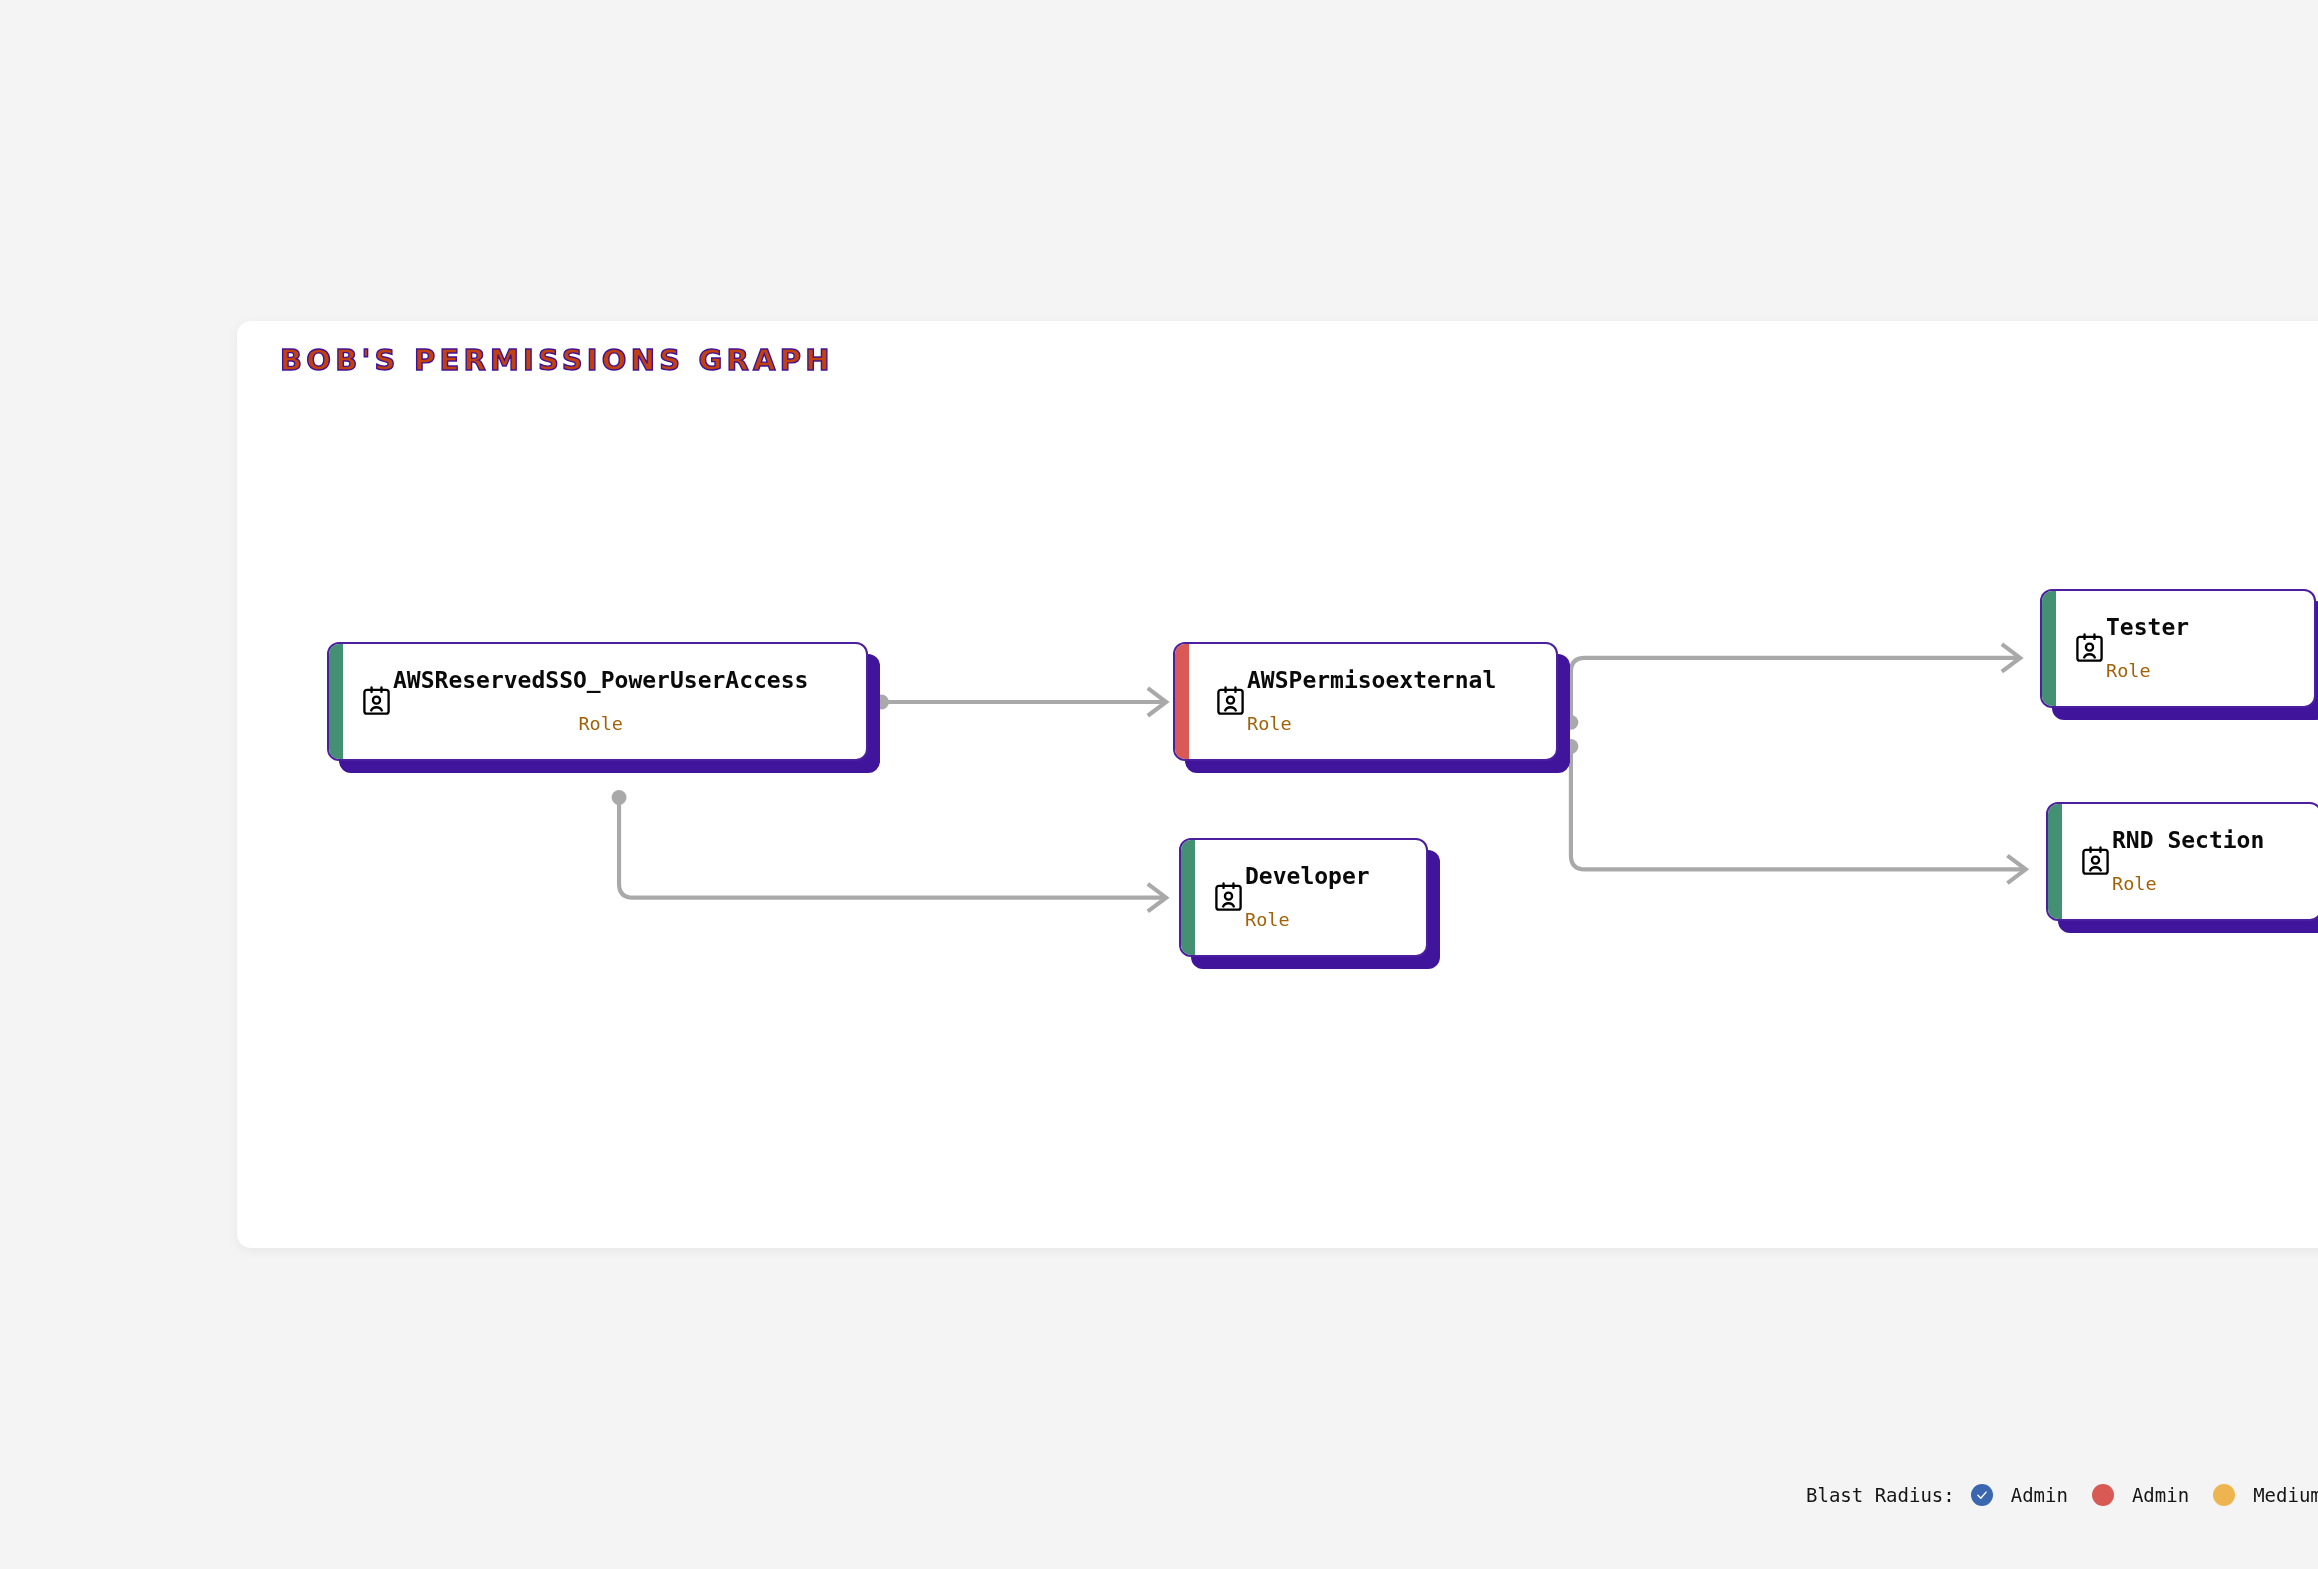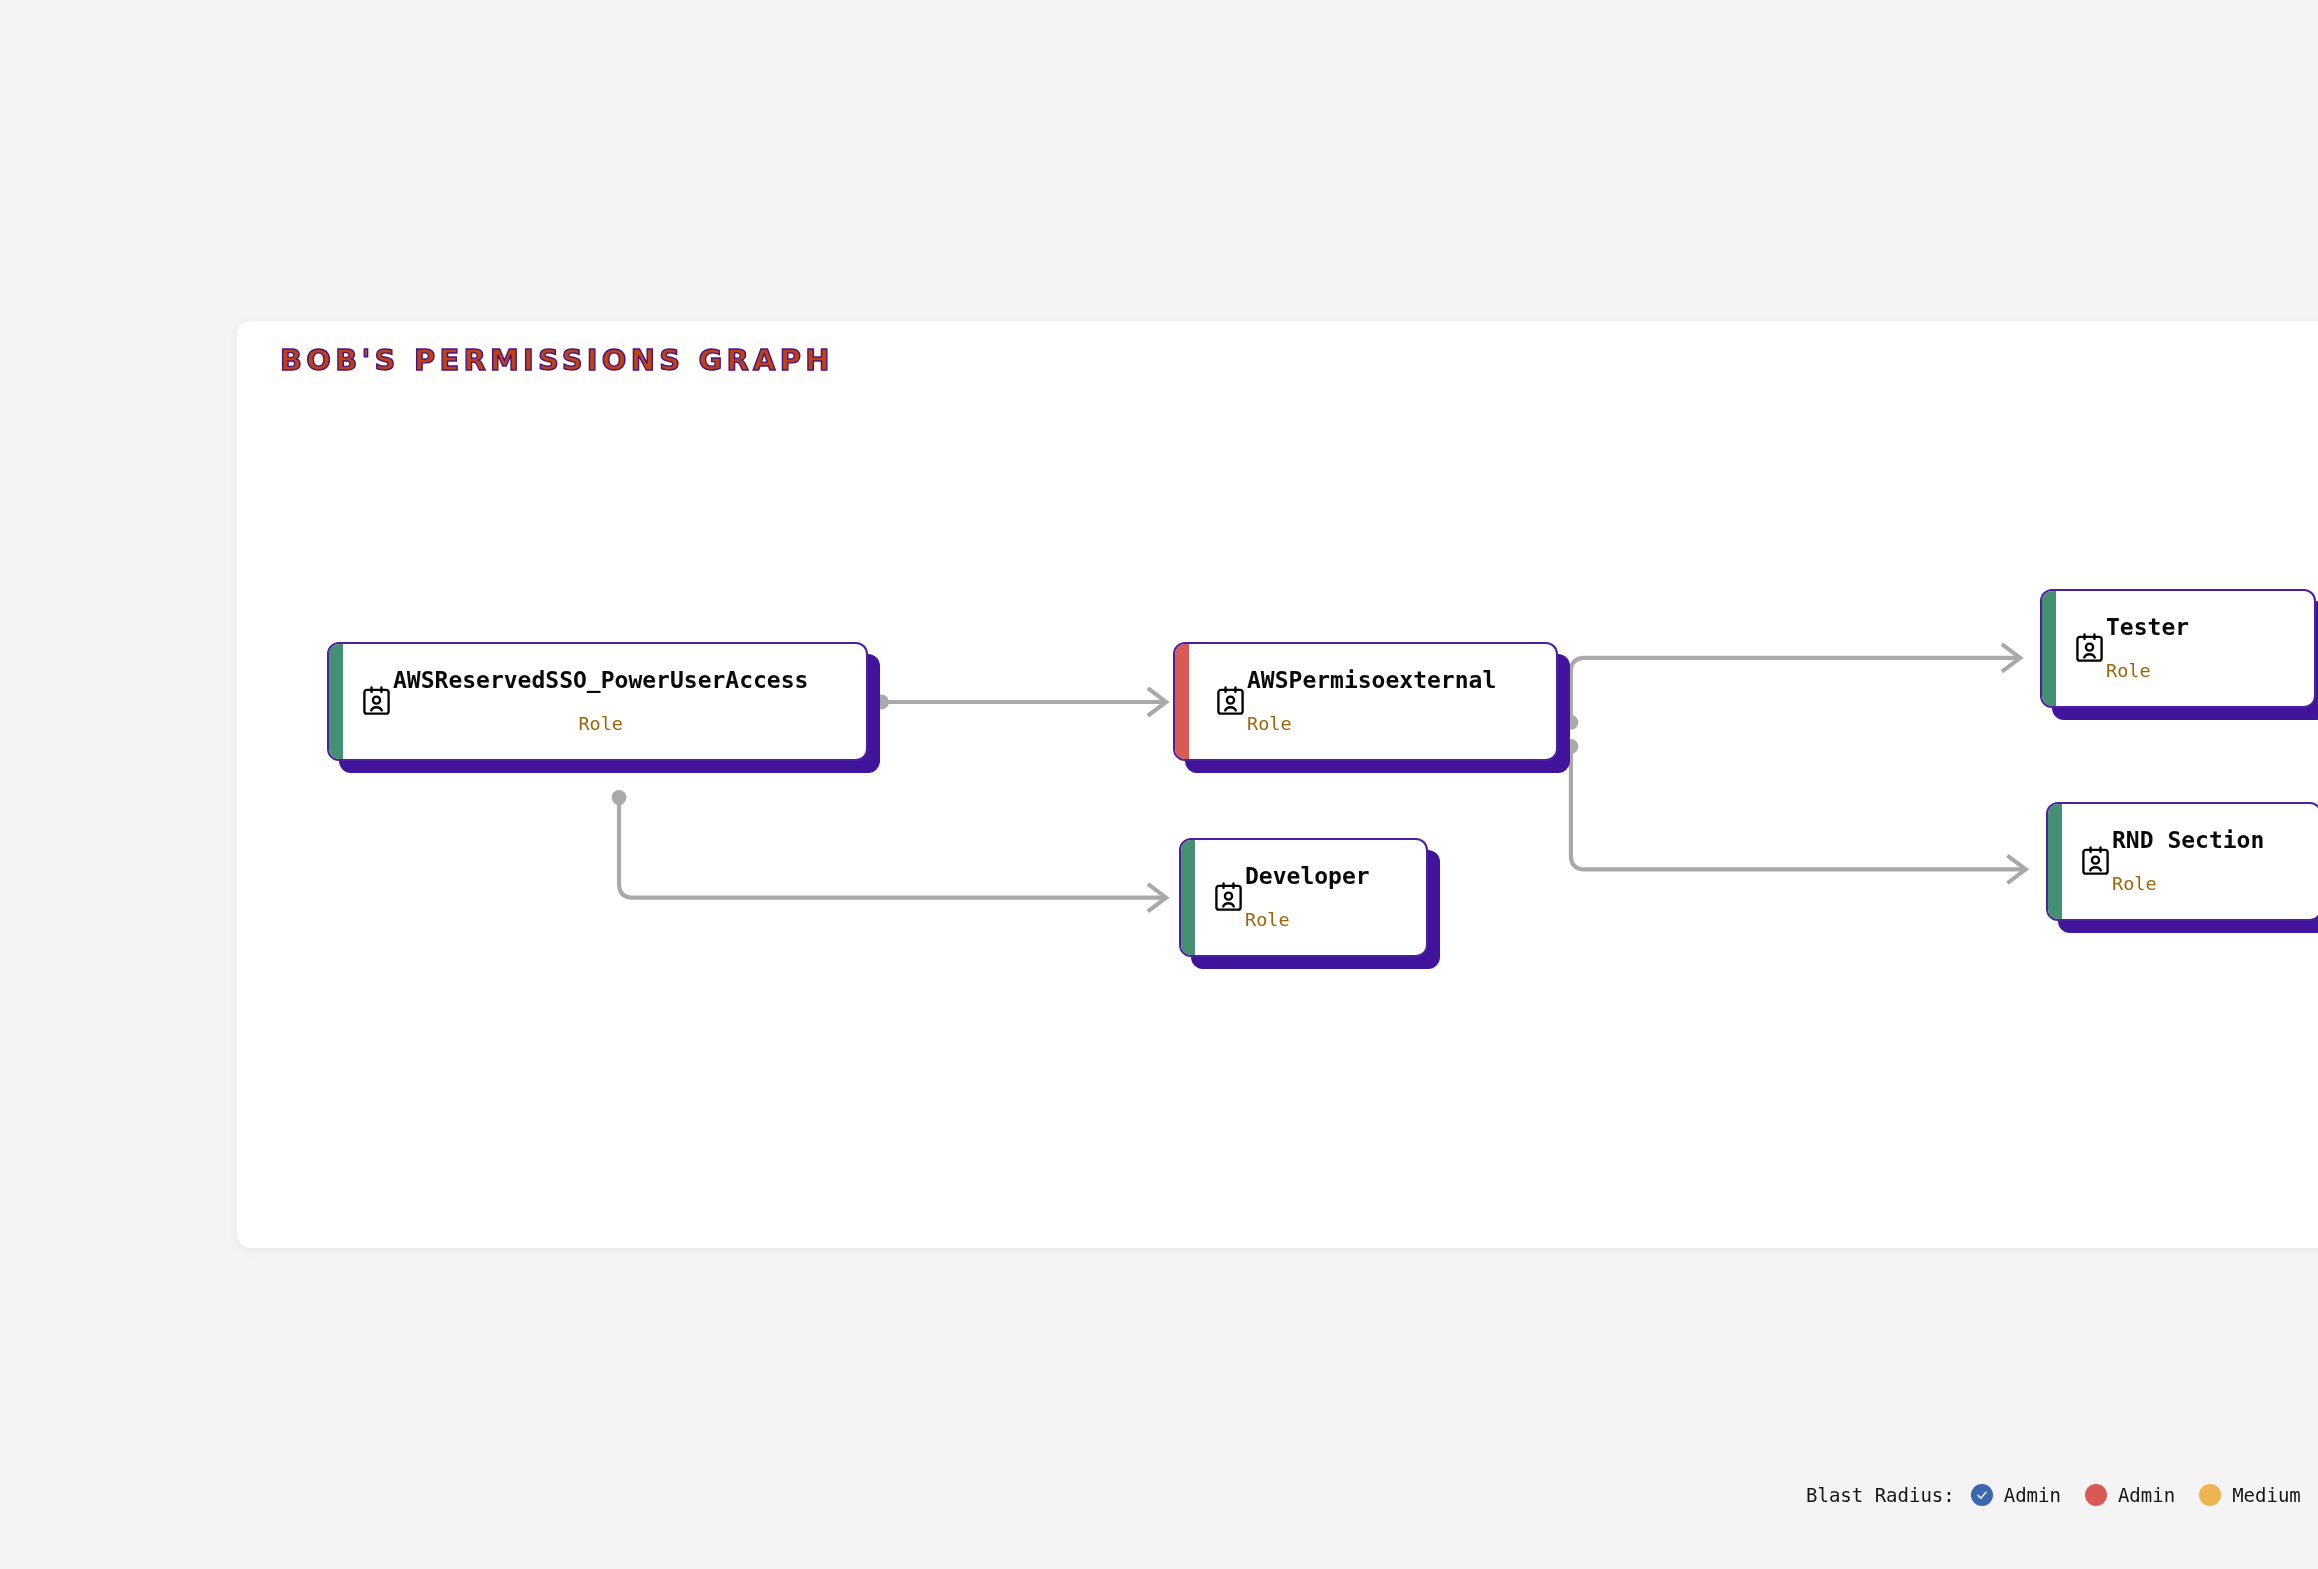--- a/index.html
+++ b/index.html
@@ -126,21 +126,21 @@
   }
   #legend-label {
     font-size: 19px;
     color: #161616;
     white-space: nowrap;
     margin-right: 16px;
   }
   .legend-item {
     display: flex;
     align-items: center;
-    gap: 11px;
+    gap: 18px;
     margin-right: 24px;
     white-space: nowrap;
   }
   .legend-dot {
     width: 22px;
     height: 22px;
     border-radius: 50%;
     display: flex;
     align-items: center;
     justify-content: center;

